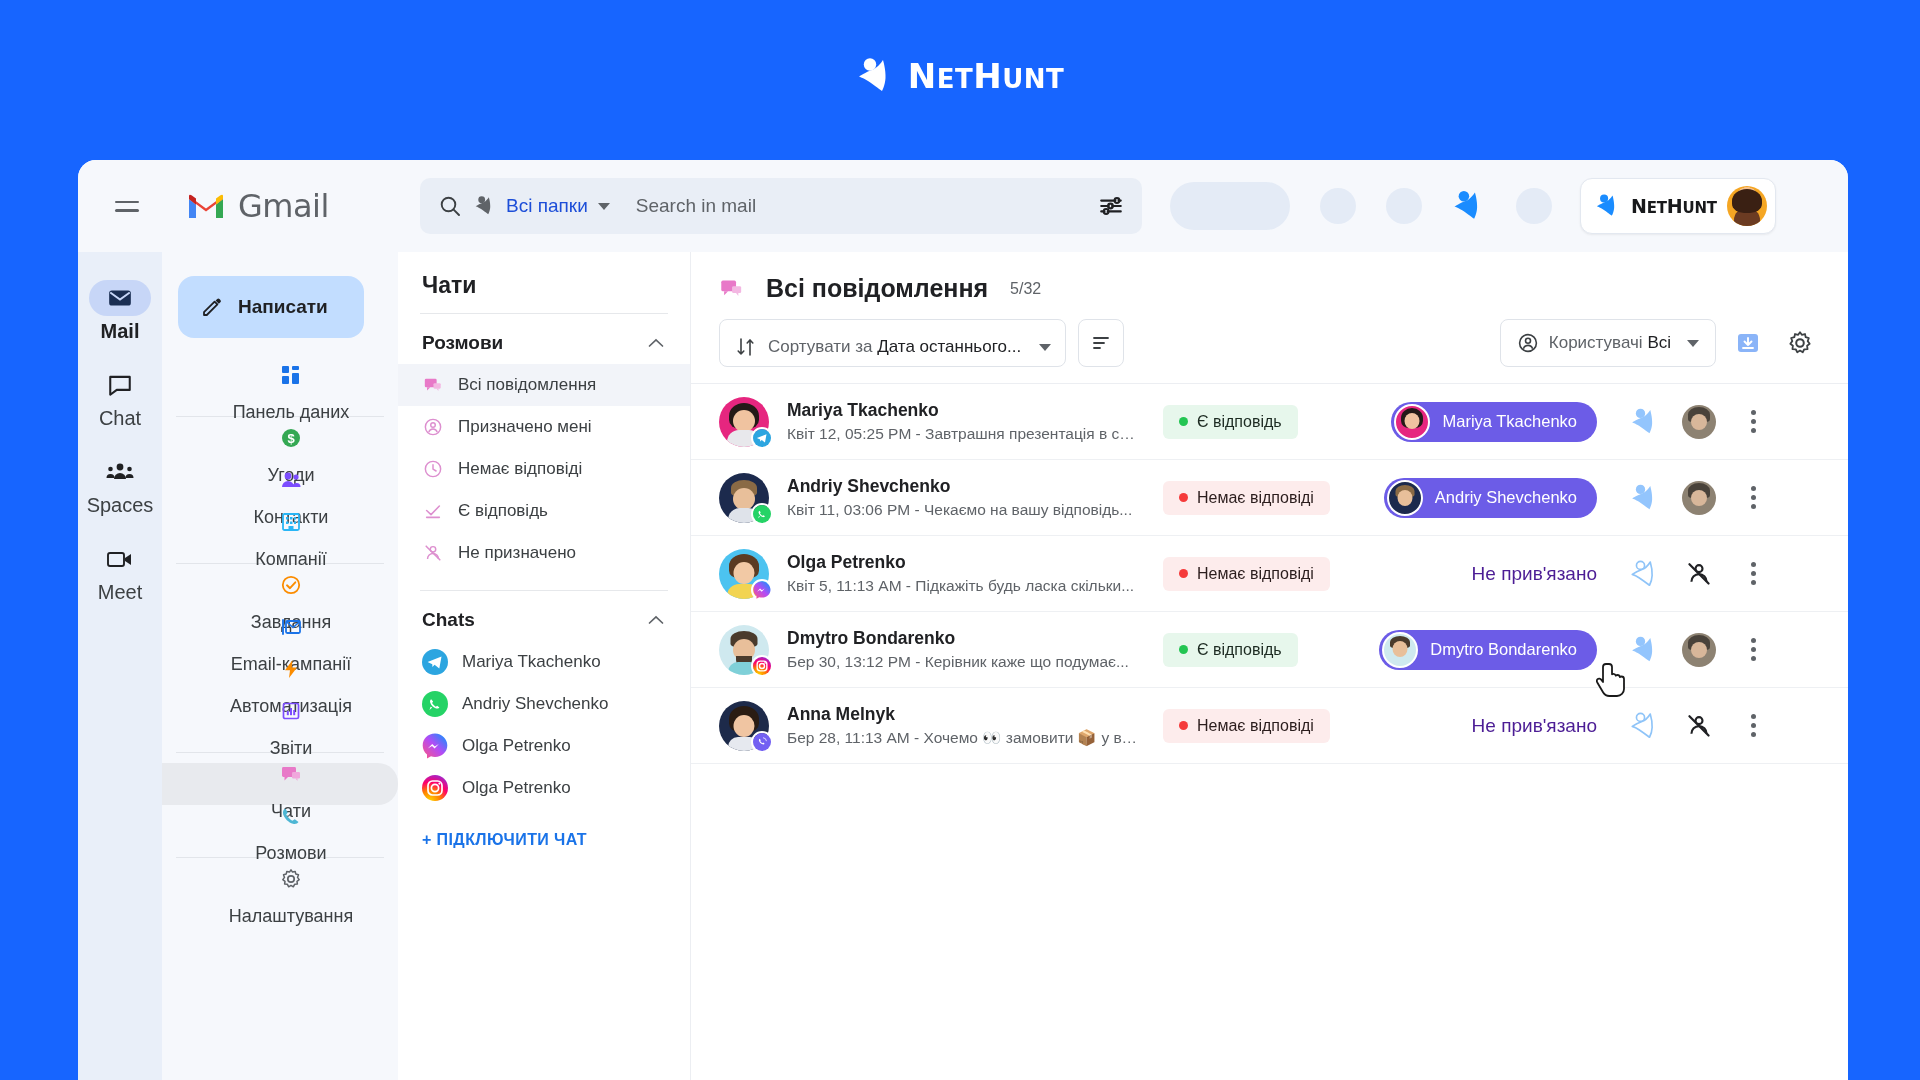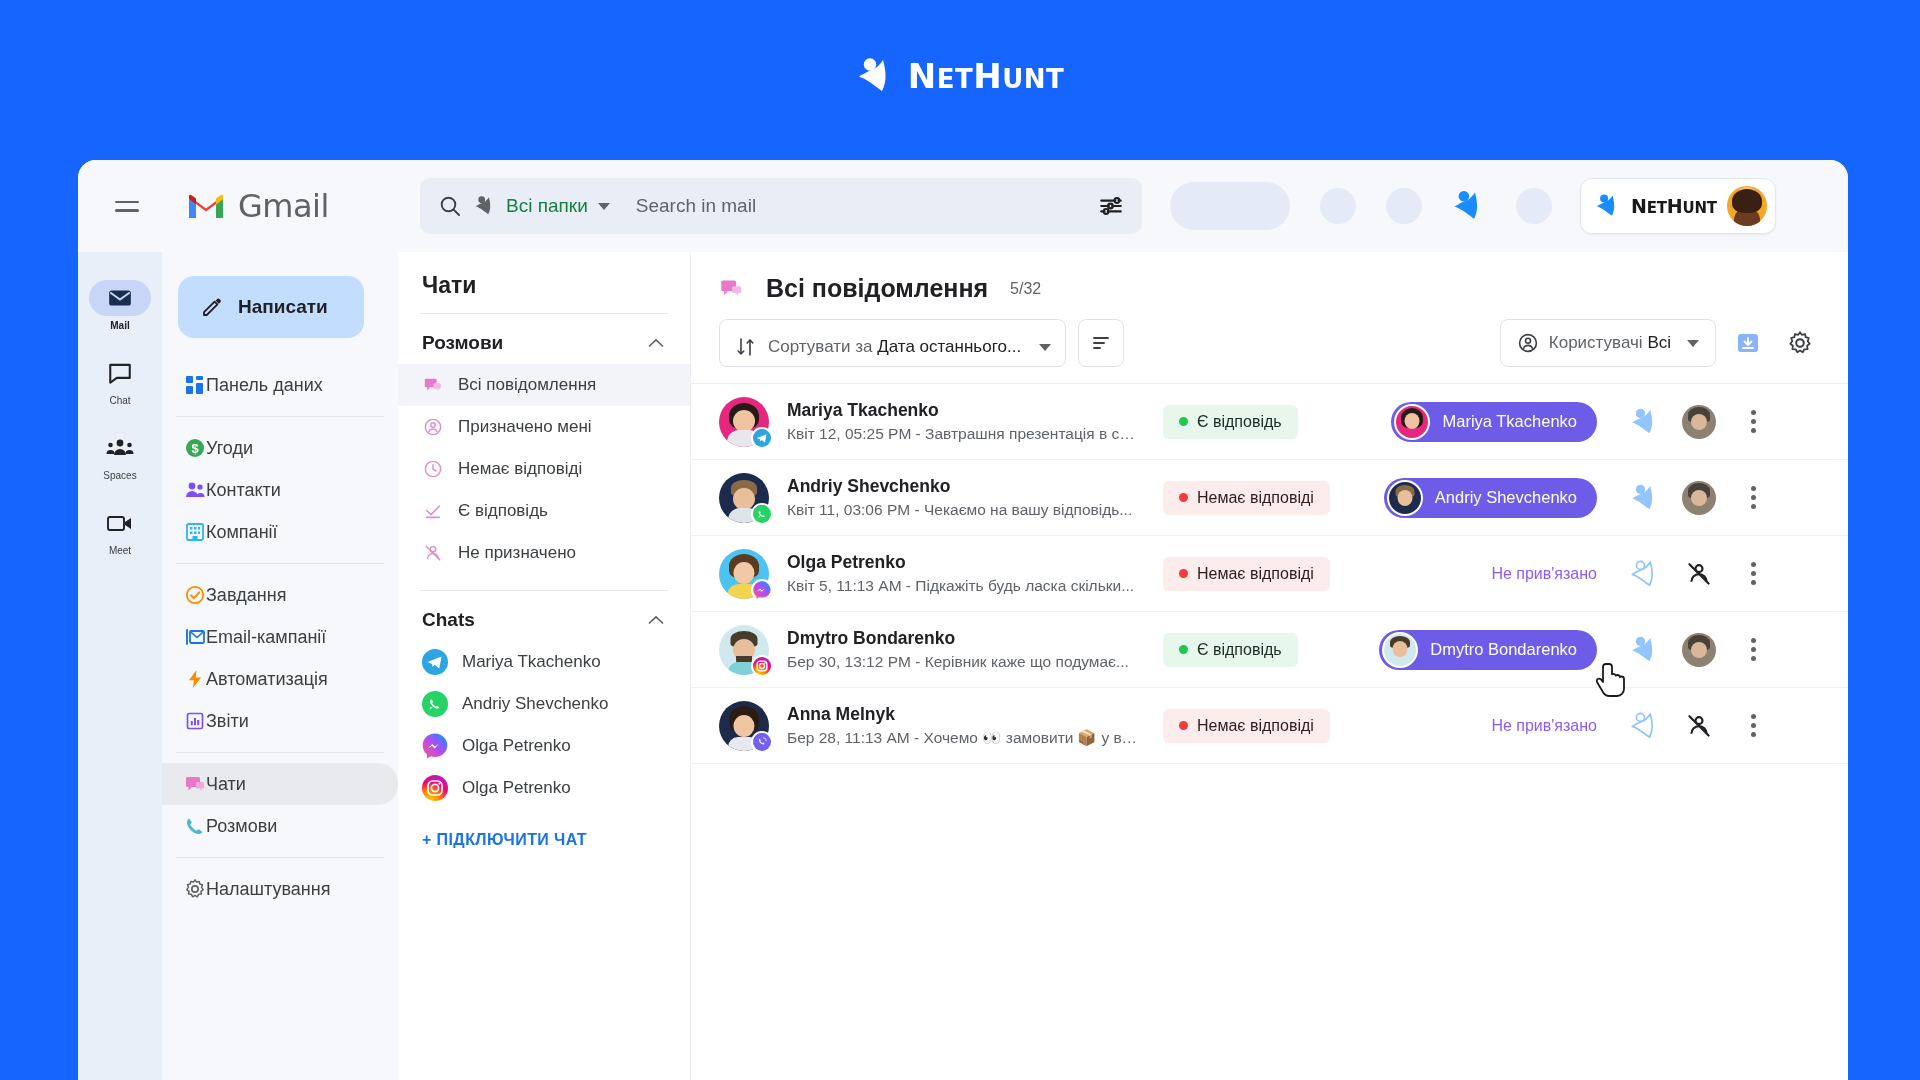--- a/index.html
+++ b/index.html
@@ -50,21 +50,21 @@
   .gmail-logo { display: flex; align-items: center; gap: 12px; margin-left: 36px; width: 212px;}
   .gmail-word { font-size: 32px; color: #5f6368; font-family: "DejaVu Sans", sans-serif; letter-spacing: -0.5px;}
 
   .searchwrap { display: flex; align-items: center; margin-left: 22px; }
   .searchbox {
     width: 722px; height: 56px; background: #e9eef6; border-radius: 10px;
     display: flex; align-items: center; padding: 0 18px; gap: 12px;
   }
   .search-icon { flex: 0 0 auto; }
   .folder-pill { display: flex; align-items: center; gap: 10px; cursor: pointer; }
-  .folder-label { font-size: 19px; color: #15803d; }
+  .folder-label { font-size: 19px; color: #1d4ed8; }
   .caret { width: 0; height: 0; border-left: 6px solid transparent; border-right: 6px solid transparent; border-top: 7px solid #5f6368; }
   .search-placeholder { font-size: 19px; color: #5f6368; margin-left: 14px; flex: 1; }
   .tune-icon { margin-left: auto; }
 
   .skel { background: #e4ebf6; }
   .skel-pill { width: 120px; height: 48px; border-radius: 24px; margin-left: 28px; }
   .skel-dot { width: 36px; height: 36px; border-radius: 50%; margin-left: 30px; }
   .nh-blue-icon { margin-left: 30px; }
 
   .account-chip {
@@ -96,39 +96,39 @@
   .body { flex: 1; display: flex; min-height: 0; }
 
   
   .rail {
     width: 84px; flex: 0 0 84px; background: #e9eff9;
     padding-top: 22px; display: flex; flex-direction: column; align-items: center; gap: 8px;
   }
   .rail-item { width: 72px; display: flex; flex-direction: column; align-items: center; gap: 4px; padding: 6px 0 10px; cursor: pointer; }
   .rail-icon-box { width: 62px; height: 36px; border-radius: 18px; display: flex; align-items: center; justify-content: center; }
   .rail-item.active .rail-icon-box { background: #c7d6f7; }
-  .rail-label { font-size: 10px; color: #3c4043; }
+  .rail-label { font-size: 20px; color: #3c4043; }
   .rail-item.active .rail-label { font-weight: bold; color: #202124; }
 
   
   .nav {
     width: 236px; flex: 0 0 236px; background: #f6f8fc;
     padding-top: 14px; font-size: 0;
   }
   .compose {
     margin: 10px 16px 22px 16px; height: 62px; width: 186px;
     background: #c2ddff; border-radius: 16px;
     display: flex; align-items: center; gap: 14px; padding-left: 22px; cursor: pointer;
   }
   .compose-label { font-size: 19px; color: #202124; font-weight: bold; font-family: "Liberation Sans", sans-serif; }
   .nav-group { padding: 4px 0; }
   .nav-sep { height: 1px; background: #e2e5ea; margin: 6px 14px; }
   .nav-item {
-    height: 42px; display: flex; align-items: center; 
-    padding-left: 22px; cursor: pointer; border-radius: 0 20px 20px 0;
+    height: 42px; display: flex; align-items: center; gap: 16px;
+    padding-left: 22px; cursor: pointer; border-radius: 0 20px 20px 0; flex-direction: column;
   }
   .nav-item.active { background: #e8eaee; }
   .nav-label { font-size: 18px; color: #3c4043; }
   .nav-ico { width: 22px; height: 22px; flex: 0 0 22px; display:flex; align-items:center; justify-content:center;}
 
   
   .chats {
     width: 292px; flex: 0 0 292px; background: #fff;
     padding: 20px 0 0 0;
   }
@@ -208,21 +208,21 @@
   .status.no .dot { background: #f53a3a; }
   .status-col { width: 190px; display: flex; }
   .link-col { width: 268px; display: flex; justify-content: flex-end; align-items: center; }
   .chip {
     display: inline-flex; align-items: center; gap: 0;
     background: #6c5ce7; border-radius: 22px; height: 40px; padding: 0 20px 0 3px;
     position: relative; cursor: pointer;
   }
   .chip-ava { width: 36px; height: 36px; border-radius: 50%; border: 2px solid #fff; overflow: hidden; flex: 0 0 36px; }
   .chip-name { color: #fff; font-size: 16.5px; margin-left: 12px; white-space: nowrap; }
-  .unlinked { font-size: 16px; color: #8b5cf6; }
+  .unlinked { font-size: 19px; color: #4c1d95; }
   .row-actions { display: flex; align-items: center; gap: 10px; margin-left: 26px; }
   .act { width: 44px; height: 44px; display: flex; align-items: center; justify-content: center; cursor: pointer; }
   .owner-ava { width: 34px; height: 34px; border-radius: 50%; overflow: hidden; }
   .kebab { display: flex; flex-direction: column; gap: 4px; align-items: center; }
   .kebab i { width: 5px; height: 5px; border-radius: 50%; background: #5f6368; display: block; }
 
   
   .cursor { position: absolute; left: 1596px; top: 662px; z-index: 50; pointer-events: none; }
 </style>
 </head>

